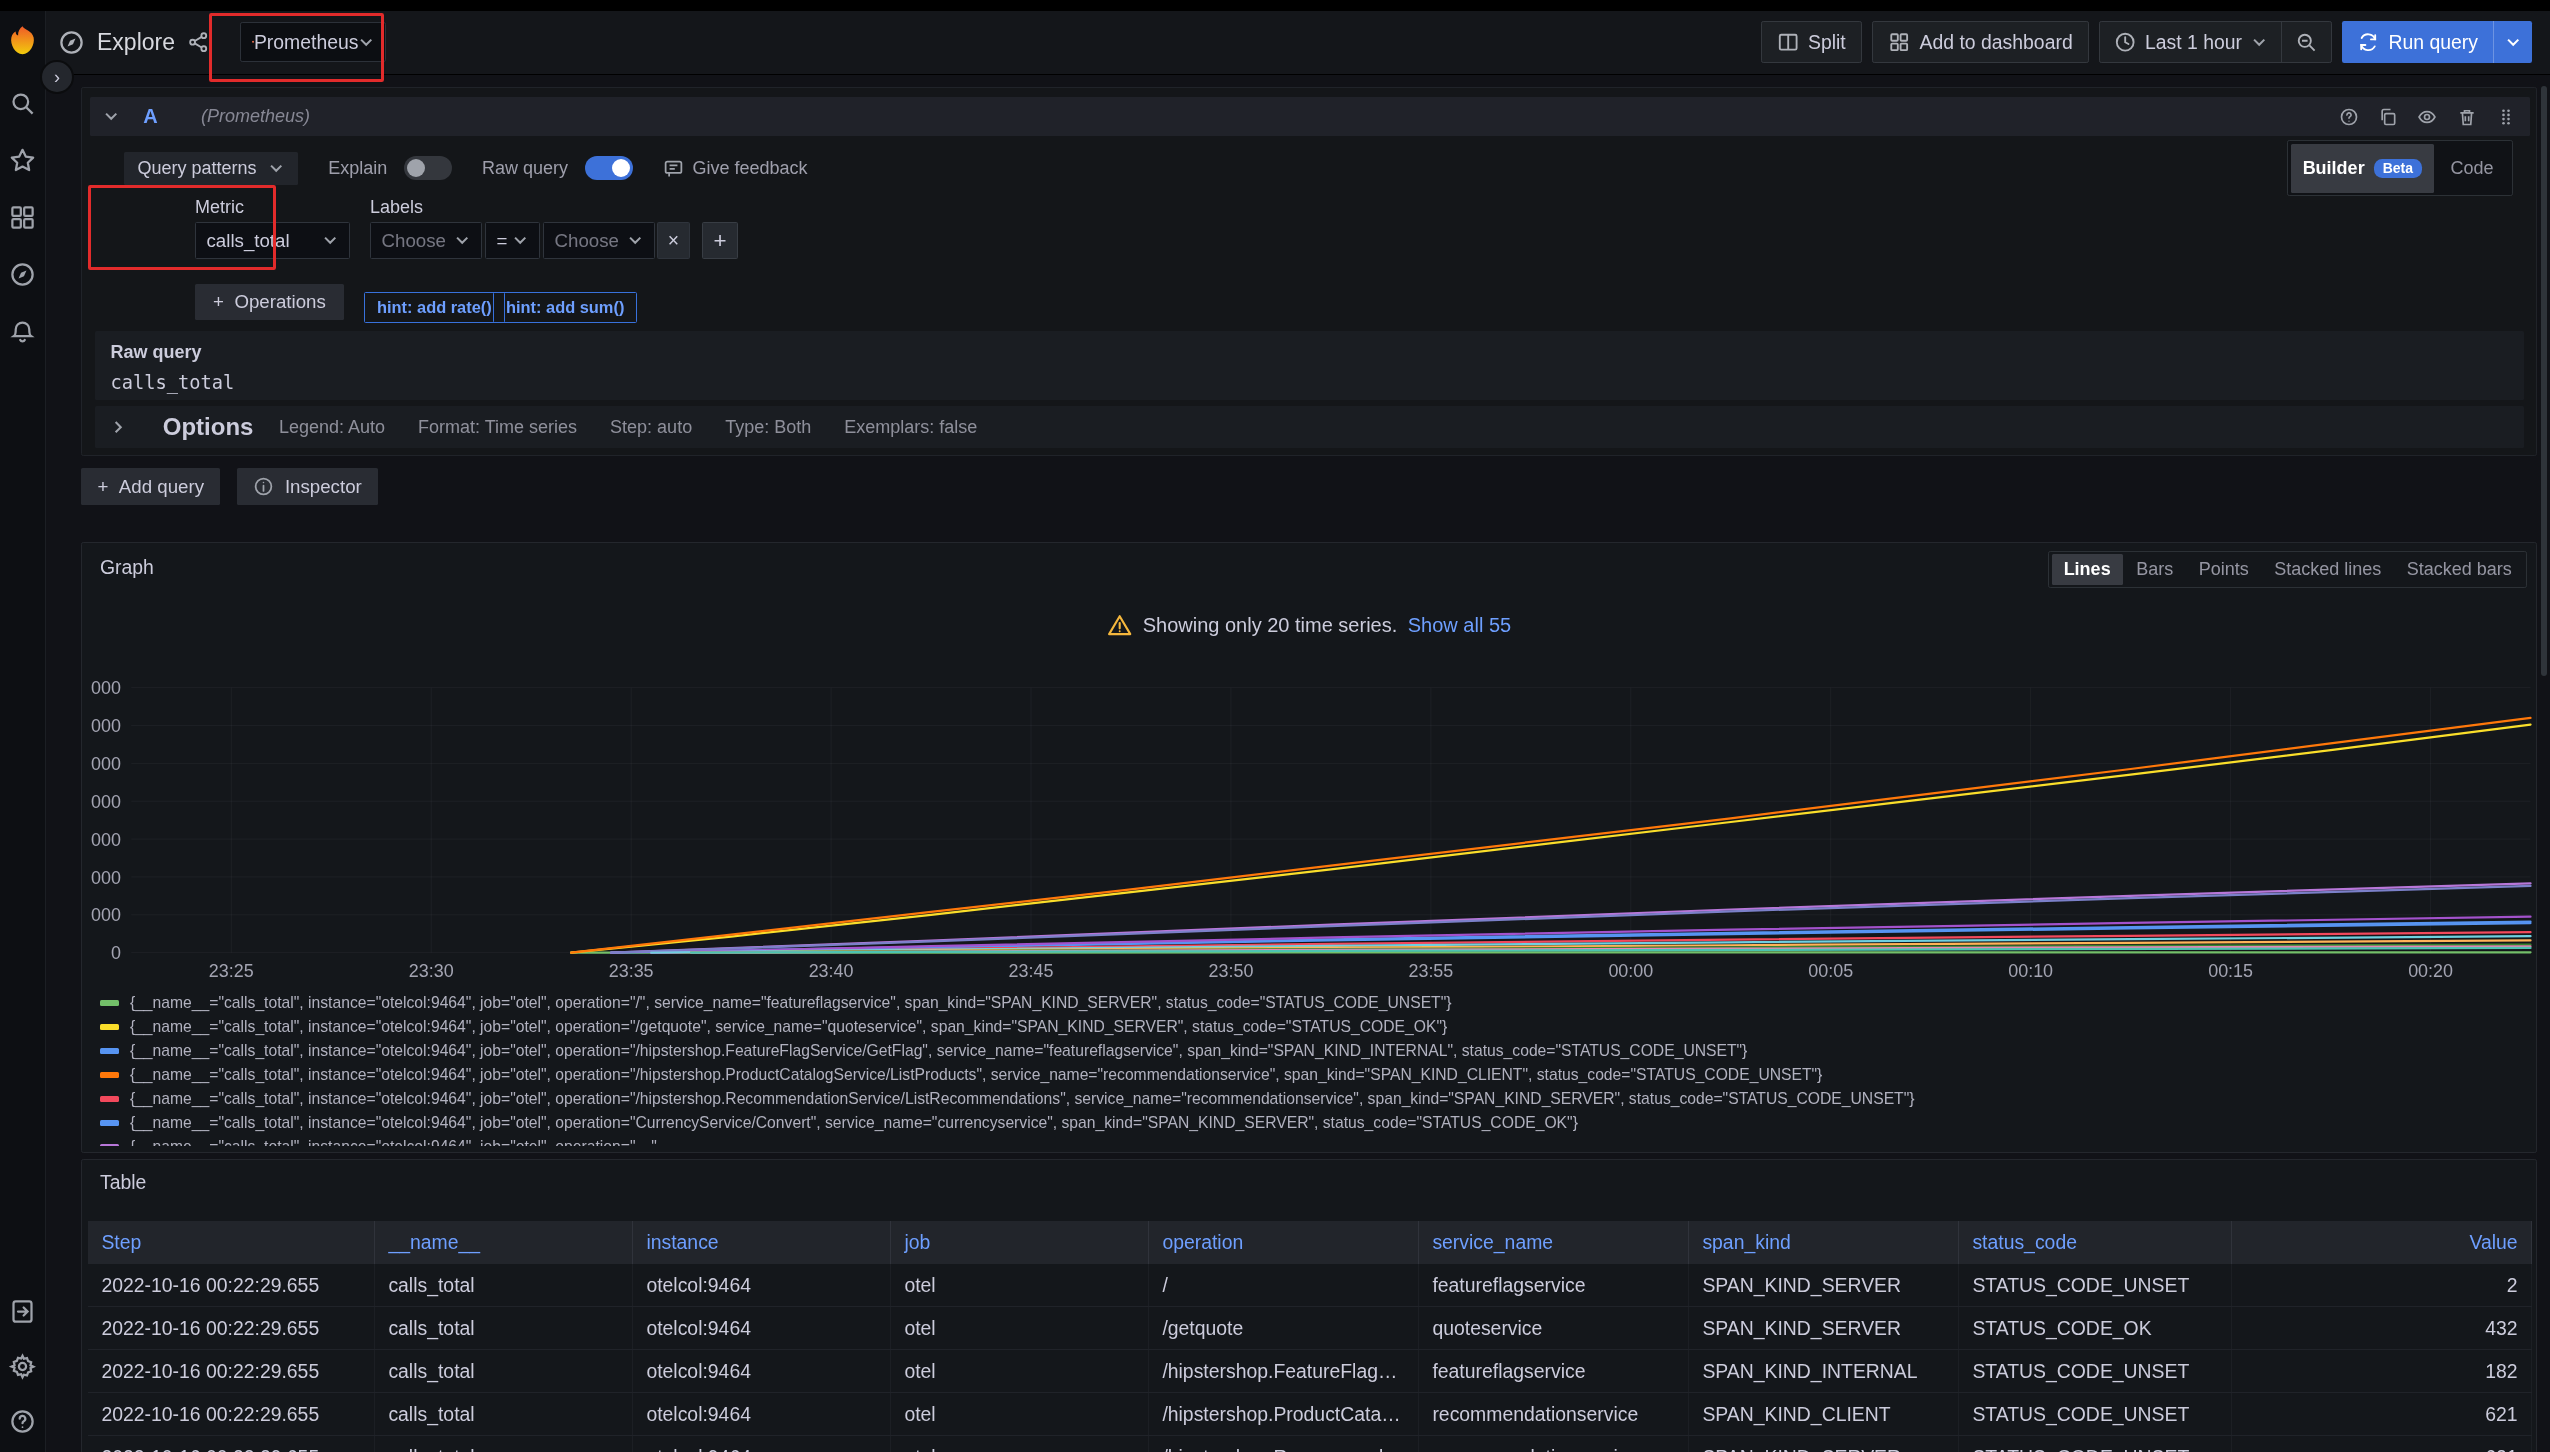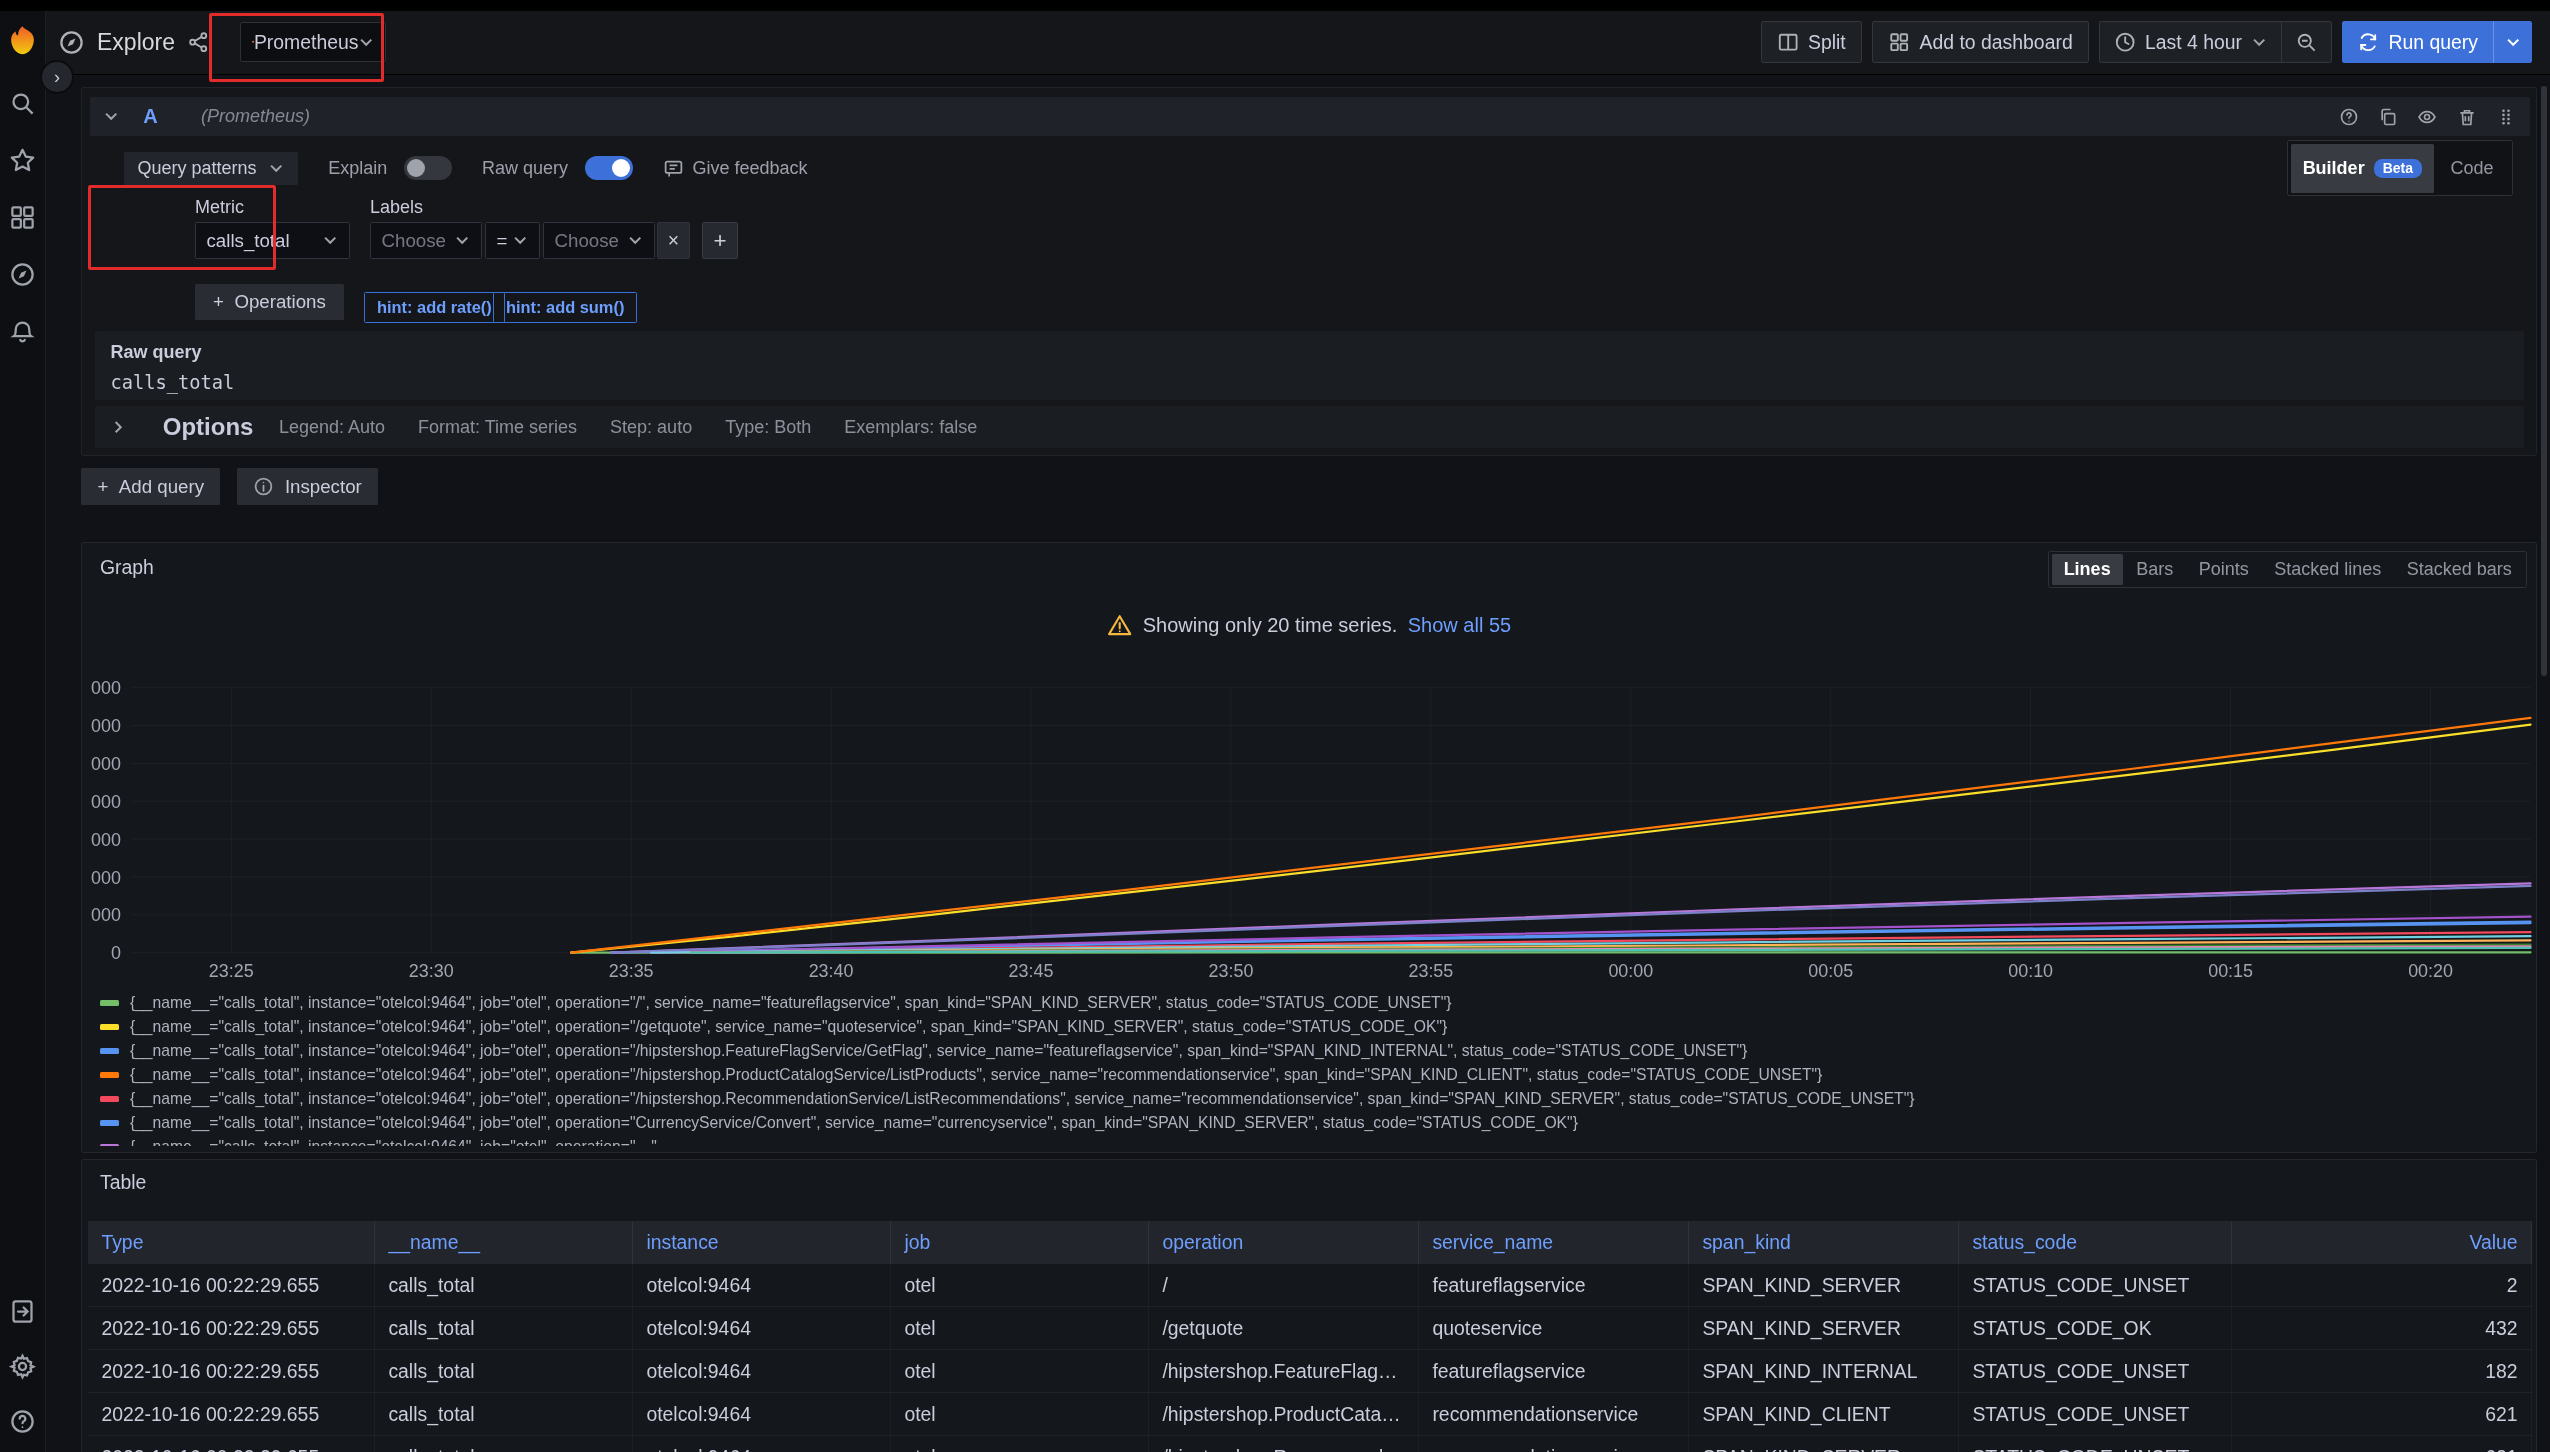--- a/index.html
+++ b/index.html
@@ -220,21 +220,21 @@
           <rect x="13.5" y="13.5" width="7" height="7" rx="1"></rect>
         </svg>
       <span>Add to dashboard</span>
     </div>
     <div id="time-group">
       <div class="seg">
         <svg class="nav-icon small" viewBox="0 0 24 24" fill="none" stroke="currentColor" stroke-width="2" stroke-linecap="round">
             <circle cx="12" cy="12" r="9"></circle>
             <path d="M12 6.5V12l3.5 2"></path>
           </svg>
-        <span>Last 4 hour</span>
+        <span>Last 1 hour</span>
         <svg class="chev" viewBox="0 0 16 16" fill="none" stroke="currentColor" stroke-width="2">
             <path d="M3 5.5l5 5 5-5"></path>
           </svg>
       </div>
       <div class="divider"></div>
       <div class="seg">
         <svg class="nav-icon small" viewBox="0 0 24 24" fill="none" stroke="currentColor" stroke-width="2">
             <circle cx="10.5" cy="10.5" r="6.5"></circle>
             <path d="M15.5 15.5 21 21M7.5 10.5h6"></path>
           </svg>
@@ -498,21 +498,21 @@
         <span class="legend-chip" style="background: rgb(184, 119, 217);"></span>
         <span class="legend-text">{__name__="calls_total", instance="otelcol:9464", job="otel", operation="…"</span>
       </div>
     </div>
 </div>
 
 <div id="table-panel" class="abs">
   <span id="table-title">Table</span>
   <div id="table-grid">
       <div class="t-row head">
-        <div class="th">Type</div>
+        <div class="th">Step</div>
         <div class="th">__name__</div>
         <div class="th">instance</div>
         <div class="th">job</div>
         <div class="th">operation</div>
         <div class="th">service_name</div>
         <div class="th">span_kind</div>
         <div class="th">status_code</div>
         <div class="th right">Value</div>
       </div>
       <div class="t-row body-row">

